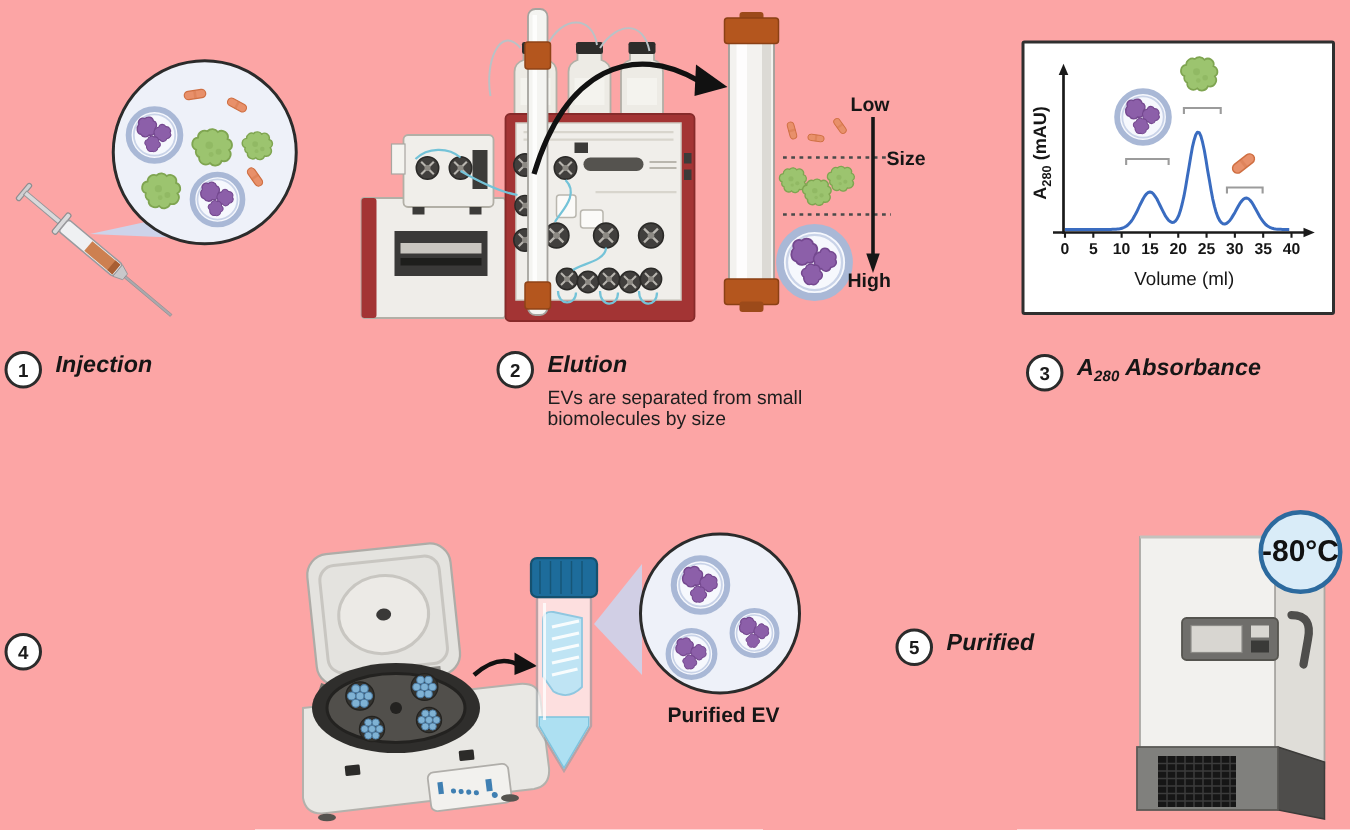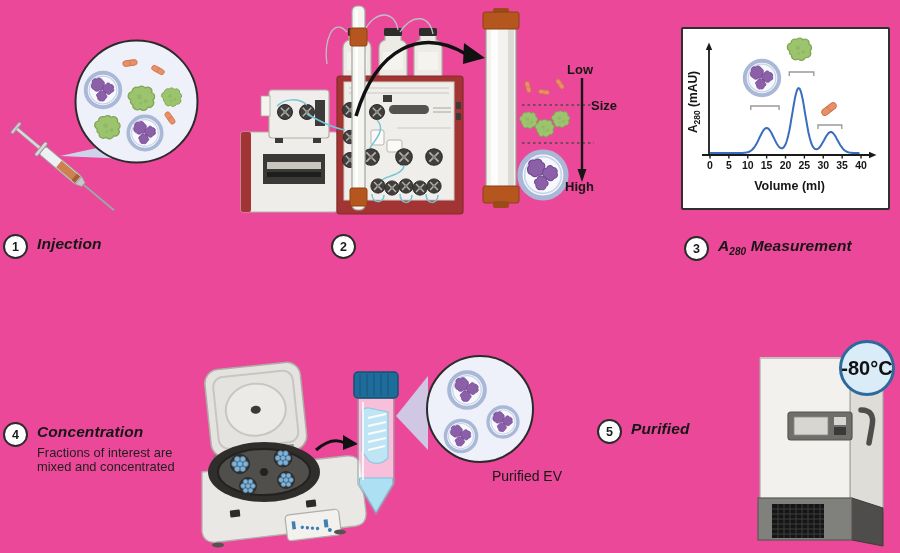--- a/index.html
+++ b/index.html
@@ -1,41 +1,41 @@
 <!DOCTYPE html>
 <html><head>
 <meta charset="utf-8">
 <style>
   html,body{margin:0;padding:0;background:#fff;}
   .canvas{
-    position:relative;width:900px;height:553px;background:#ec4899;overflow:hidden;
+    position:relative;width:900px;height:553px;background:#fca5a5;overflow:hidden;
     font-family:"Liberation Sans", sans-serif;color:#1b1b1b;
   }
   .abs{position:absolute;}
   
   .callout{position:absolute;display:flex;gap:9px;align-items:flex-start;}
   .badge{
     width:21px;height:21px;border:2px solid #2b2b2b;border-radius:50%;
     display:flex;align-items:center;justify-content:center;
     font-weight:700;font-size:12.5px;background:#fff;flex:0 0 auto;color:#1b1b1b;
   }
   .ct h3{margin:1px 0 0;font-size:15.5px;font-weight:700;color:#161616;letter-spacing:.1px;font-style:italic;}
   .ct h3 sub{font-size:10px;line-height:0;}
   .ct p{margin:5px 0 0;font-size:12.9px;line-height:1.07;color:#1e1e1e;white-space:pre-line;}
   
   .lab{position:absolute;font-size:13px;font-weight:600;color:#161616;}
-  .purified-label{position:absolute;font-size:14px;font-weight:400;color:#161616;margin-left:47px;}
+  .purified-label{position:absolute;font-size:14px;font-weight:700;color:#161616;}
   
   .chart-panel{
     position:absolute;left:681px;top:27px;width:205px;height:179px;
     border:2px solid #2f2f2f;border-radius:2px;background:#fff;
   }
   .chart-panel svg{position:absolute;left:0;top:0;}
   .xlab{position:absolute;left:14px;top:150px;width:185px;text-align:center;
-    font-size:12.5px;font-weight:700;color:#161616;}
+    font-size:12.5px;font-weight:400;color:#161616;}
   .ylab{position:absolute;left:-50px;top:66px;width:120px;text-align:center;
     transform:rotate(-90deg);font-size:12px;font-weight:700;color:#161616;}
   .ylab sub{font-size:8.5px;line-height:0;}
   .tick-label{font:600 10.5px "Liberation Sans", sans-serif;fill:#161616;}
   
   .temp-badge{
     position:absolute;left:839px;top:340px;width:56px;height:56px;border-radius:50%;
     background:#d9ecf8;border:3px solid #2c6a9e;display:flex;align-items:center;justify-content:center;
     font-size:20px;font-weight:700;color:#111;box-sizing:border-box;
   }
@@ -430,40 +430,40 @@
       </div>
     <div class="ct">
       <h3><span>Injection</span></h3>
     </div>
   </div>
 
   <div class="callout" style="left:331px;top:234px;width:235px">
     <div class="badge">
         <span>2</span>
       </div>
+    <div class="ct">
+      <h3><span>Elution</span></h3>
+      <p>EVs are separated from small
+biomolecules by size</p>
+    </div>
   </div>
 
   <div class="callout" style="left:684px;top:236px;width:215px">
     <div class="badge">
         <span>3</span>
       </div>
     <div class="ct">
-      <h3><span>A</span><sub>280</sub><span> Measurement</span></h3>
+      <h3><span>A</span><sub>280</sub><span> Absorbance</span></h3>
     </div>
   </div>
 
   <div class="callout" style="left:3px;top:422px;width:235px">
     <div class="badge">
         <span>4</span>
       </div>
-    <div class="ct">
-      <h3><span>Concentration</span></h3>
-      <p>Fractions of interest are
-mixed and concentrated</p>
-    </div>
   </div>
 
   <div class="callout" style="left:597px;top:419px;width:170px">
     <div class="badge">
         <span>5</span>
       </div>
     <div class="ct">
       <h3><span>Purified</span></h3>
     </div>
   </div>

